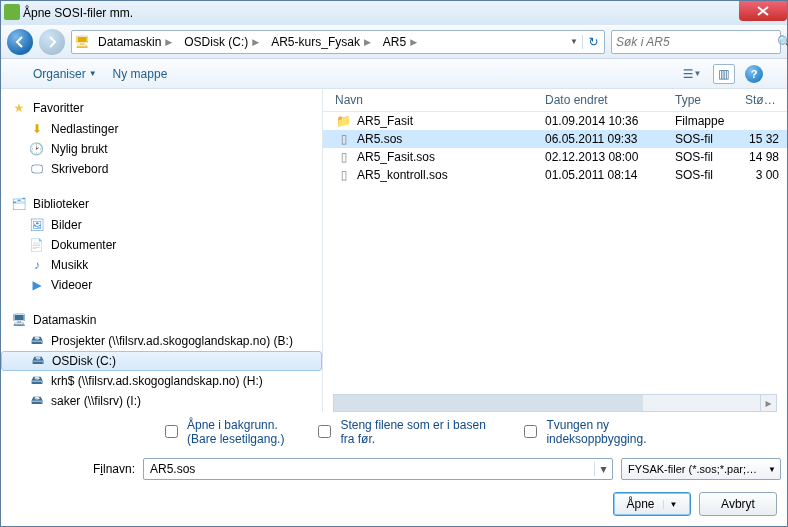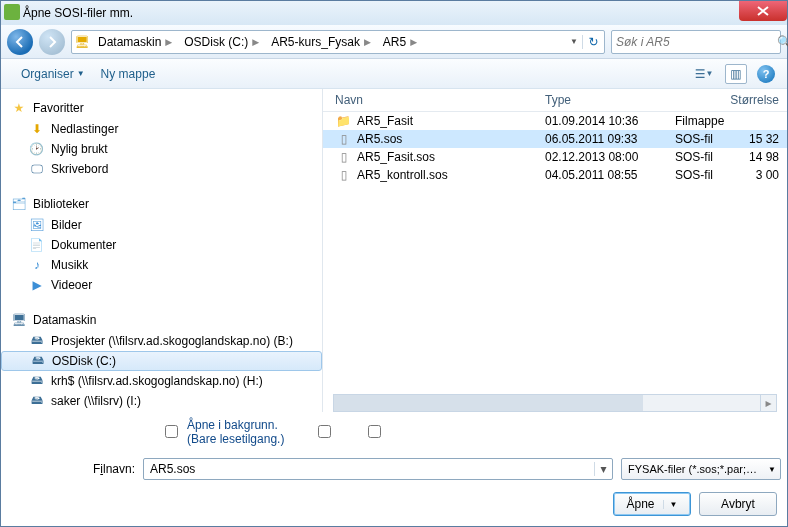--- a/index.html
+++ b/index.html
@@ -15,21 +15,21 @@
   .navarrow { width:26px; height:26px; border-radius:50%; background:radial-gradient(circle at 35% 30%, #7fb7e9 0%, #1b6db5 70%); color:#fff; display:flex; align-items:center; justify-content:center; font-size:14px;}
   .navarrow.fwd { background:radial-gradient(circle at 35% 30%, #cfe4f5, #9ab6cc);}
   .crumbbar { flex:1; display:flex; align-items:center; border:1px solid #9db6cc; background:#fff; border-radius:2px; height:24px; overflow:hidden;}
   .crumb-ico { width:20px; text-align:center; color:#e4aa00;}
   .crumb { padding:0 6px; display:flex; align-items:center; gap:4px;}
   .crumb .sep { color:#888; font-size:9px;}
   .crumb-refresh { width:22px; text-align:center; color:#0a63a8; border-left:1px solid #cfdbe6;}
   .searchbox { width:170px; height:24px; border:1px solid #9db6cc; background:#fff; border-radius:2px; display:flex; align-items:center; position:relative;}
   .searchbox input { border:none; outline:none; flex:1; padding:0 4px; font-style:italic; color:#737373;}
   .searchbox .sicon { width:22px; text-align:center; color:#5b89b3;}
-  .cmdbar { height:30px; background:linear-gradient(#fbfdff,#e9f1f9); border-bottom:1px solid #d7e4ef; display:flex; align-items:center; padding:0 12px;}
+  .cmdbar { height:30px; background:linear-gradient(#fbfdff,#e9f1f9); border-bottom:1px solid #d7e4ef; display:flex; align-items:center; padding:0 24px;}
   .cmdbtn { color:#1f5f8b; padding:3px 8px; display:flex; align-items:center; gap:3px;}
   .cmdbtn .drop { font-size:8px; color:#1f5f8b;}
   .cmdright { margin-left:auto; display:flex; align-items:center; gap:10px;}
   .iconbtn { width:22px; height:20px; border:1px solid transparent; display:flex; align-items:center; justify-content:center; color:#3d6f96;}
   .iconbtn.box { border:1px solid #9db6cc; background:#fff; border-radius:2px;}
   .helpbtn { width:18px; height:18px; border-radius:50%; background:radial-gradient(circle at 35% 30%,#7fc1f0,#0d6fb8); color:#fff; display:flex; align-items:center; justify-content:center; font-weight:bold; font-size:11px;}
   .body { flex:1; display:flex; min-height:0;}
   .sidebar { width:322px; border-right:1px solid #e0e7ee; overflow-y:auto; padding:6px 0;}
   .tgrp { padding:2px 0;}
   .thdr { display:flex; align-items:center; gap:6px; padding:3px 10px;}
@@ -206,20 +206,21 @@
             <span>saker (\\filsrv) (I:)</span>
           </div>
         <div class="titem"></div>
 
       </div>
     </div>
 
     <div class="filepane">
       <div class="fphdr">
         <div class="fcol c-name">Navn</div>
+        <div class="fcol c-date">Dato endret</div>
         <div class="fcol c-type">Type</div>
         <div class="fcol c-size">Størrelse</div>
       </div>
       <div class="flist" id="flist">
           <div class="frow">
             <div class="fcol c-name" style="display:flex;align-items:center;">
               <span class="ficon ic-fold">📁</span>
               <span>AR5_Fasit</span>
             </div>
             <div class="fcol c-date">01.09.2014 10:36</div>
@@ -242,44 +243,46 @@
             </div>
             <div class="fcol c-date">02.12.2013 08:00</div>
             <div class="fcol c-type">SOS-fil</div>
             <div class="fcol c-size">14 98</div>
           </div>
           <div class="frow">
             <div class="fcol c-name" style="display:flex;align-items:center;">
               <span class="ficon ic-file">▯</span>
               <span>AR5_kontroll.sos</span>
             </div>
-            <div class="fcol c-date">04.05.2011 08:55</div>
+            <div class="fcol c-date">01.05.2011 08:14</div>
             <div class="fcol c-type">SOS-fil</div>
             <div class="fcol c-size">3 00</div>
           </div>
         </div>
       <div class="fscroll">
         <div class="ar l">◂</div>
         <div class="thumb"></div>
         <div class="ar r">▸</div>
       </div>
     </div>
   </div>
 
   <div class="optrow">
     <div style="width:120px"></div>
     <div class="cb">
       <input type="checkbox" style="">
       <label><span>Åpne i bakgrunn.</span><br><span>(Bare lesetilgang.)</span></label>
     </div>
     <div class="cb">
       <input type="checkbox" style="">
+      <label>Steng filene som er i basen fra før.</label>
     </div>
     <div class="cb">
       <input type="checkbox" style="">
+      <label>Tvungen ny indeksoppbygging.</label>
     </div>
   </div>
 
   <div class="fnrow">
     <div class="fnlabel"><span>F</span><u>i</u><span>lnavn:</span></div>
     <div class="fncombo">
       <span>AR5.sos</span>
       <div class="dd">▾</div>
     </div>
     <div class="filtercombo">

